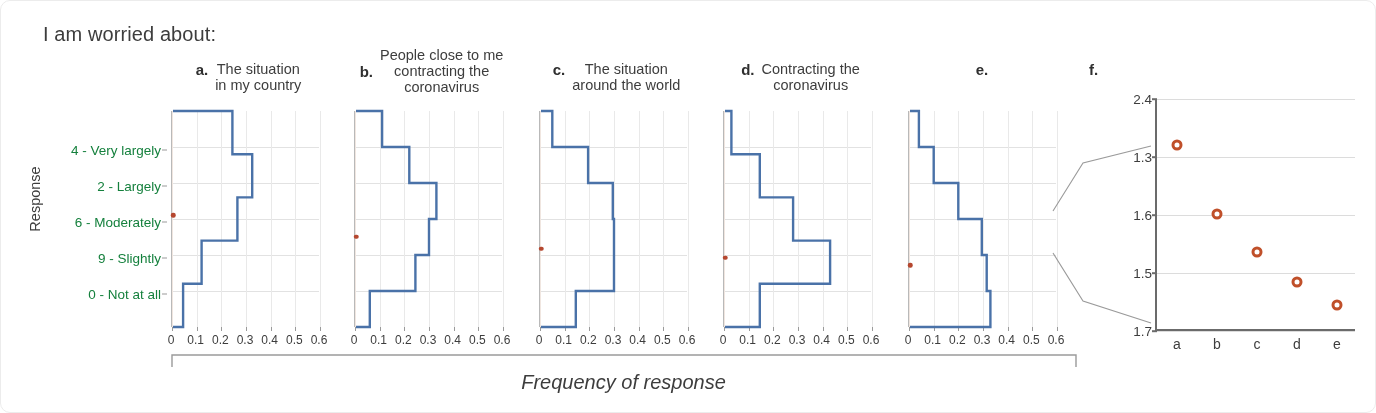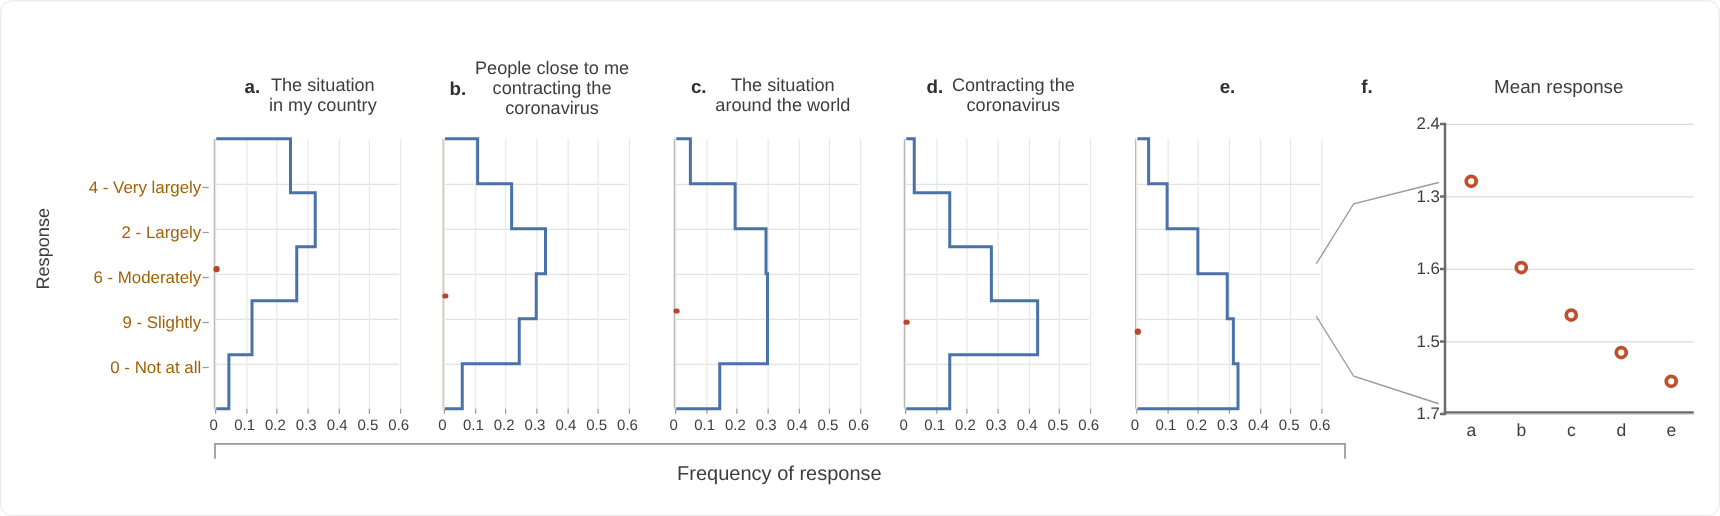--- a/index.html
+++ b/index.html
@@ -44,21 +44,21 @@
     position: absolute;
     left: 36px; top: 108px;
     width: 130px; height: 216px;
   }
   .ytick {
     position: absolute;
     right: 6px;
     width: 130px;
     text-align: right;
     font-size: 13.5px;
-    color: #a16207;
+    color: #15803d;
     white-space: nowrap;
     transform: translateY(-50%);
   }
   .ytick-dash {
     position: absolute;
     right: 0px;
     width: 5px; height: 1px;
     background: #9a9a9a;
     transform: translateY(-50%);
   }
@@ -136,22 +136,23 @@
     transform: translate(-50%, -50%);
   }
 
   
   #freq-bracket { position: absolute; left: 170px; top: 352px; }
   #freq-label {
     position: absolute;
     left: 170px; top: 370px;
     width: 905px;
     text-align: center;
-    font-size: 16px;
-    color: #3d3d3d;
+    font-size: 20px;
+    color: #3d3d3d;
+    font-style: italic;
   }
 
   
   #panel-f { position: absolute; top: 56px; left: 1080px; width: 296px; height: 300px; }
   #panel-f-letter {
     position: absolute;
     left: 8px; top: 4px;
     font-size: 15px; font-weight: bold; color: #2f2f2f;
   }
   #panel-f-title {
@@ -202,20 +203,21 @@
     background: #ffffff;
     transform: translate(-50%, -50%);
   }
   #connectors { position: absolute; left: 1030px; top: 100px; overflow: visible; }
 </style>
 </head>
 <body>
 
 <div id="figure">
 
+  <div id="main-heading">I am worried about:</div>
 
   <div id="y-axis-title">Response</div>
   <div id="y-tick-labels">
       <div class="ytick" style="top: 185px;">0 - Not at all</div>
       <div class="ytick-dash" style="top: 185px;"></div>
       <div class="ytick" style="top: 149px;">9 - Slightly</div>
       <div class="ytick-dash" style="top: 149px;"></div>
       <div class="ytick" style="top: 113px;">6 - Moderately</div>
       <div class="ytick-dash" style="top: 113px;"></div>
       <div class="ytick" style="top: 77px;">2 - Largely</div>
@@ -436,21 +438,20 @@
   </svg>
   <div id="freq-label">Frequency of response</div>
 
   <svg id="connectors" width="120" height="220">
     <path d="M22,110 L52,62 L120,45" fill="none" stroke="#9a9a9a" stroke-width="1.1"></path>
     <path d="M22,152 L52,200 L120,222" fill="none" stroke="#9a9a9a" stroke-width="1.1"></path>
   </svg>
 
   <div id="panel-f">
     <div id="panel-f-letter">f.</div>
-    <div id="panel-f-title">Mean response</div>
     <div id="f-plot">
         <div class="f-grid" style="top: 232px;"></div>
         <div class="f-ytick" style="top: 232px;">1.7</div>
         <div class="f-ytick-mark" style="top: 232px;"></div>
         <div class="f-grid" style="top: 174px;"></div>
         <div class="f-ytick" style="top: 174px;">1.5</div>
         <div class="f-ytick-mark" style="top: 174px;"></div>
         <div class="f-grid" style="top: 116px;"></div>
         <div class="f-ytick" style="top: 116px;">1.6</div>
         <div class="f-ytick-mark" style="top: 116px;"></div>

